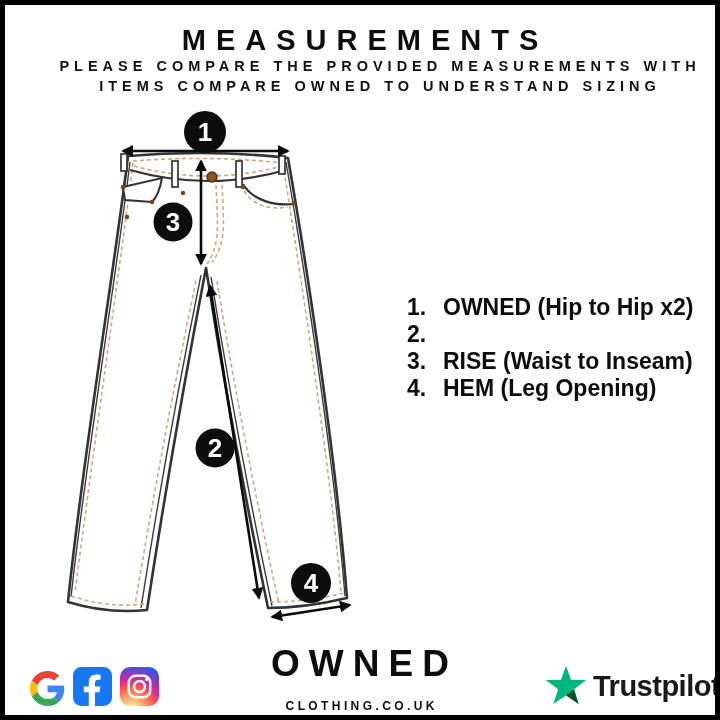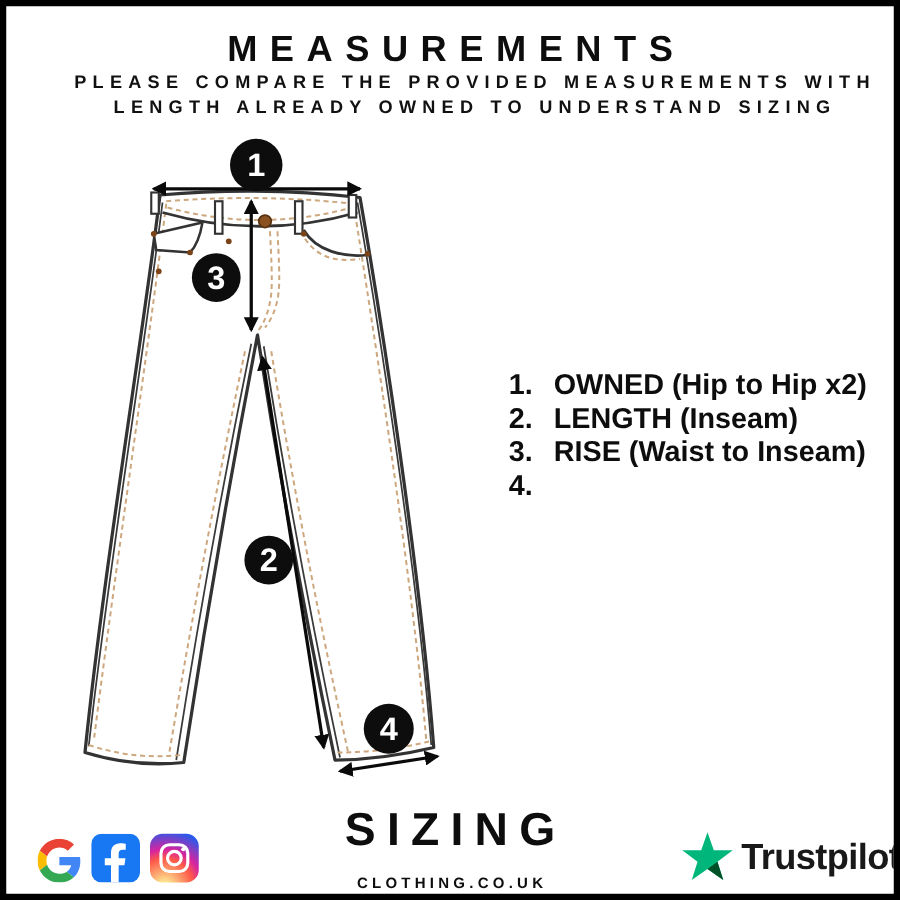--- a/index.html
+++ b/index.html
@@ -38,21 +38,21 @@
   .trustpilot-text { font-size:29px; font-weight:bold; color:#191919; letter-spacing:-0.5px; }
 </style>
 </head>
 <body>
 
 <div class="canvas">
 
   <div class="title">MEASUREMENTS</div>
   <div class="subtitle">
     <div>PLEASE COMPARE THE PROVIDED MEASUREMENTS WITH</div>
-    <div>LENGTH ALREADY OWNED TO UNDERSTAND SIZING</div>
+    <div>ITEMS COMPARE OWNED TO UNDERSTAND SIZING</div>
   </div>
 
   <div class="jeans-wrap">
     <svg width="330" height="525" viewBox="0 0 330 525">
       <defs>
         <marker id="ah" viewBox="0 0 10 10" refX="8.5" refY="5" markerWidth="4.6" markerHeight="4.6" orient="auto-start-reverse">
           <path d="M0,0 L10,5 L0,10 Z" fill="#0a0a0a"></path>
         </marker>
       </defs>
 
@@ -121,28 +121,28 @@
     </svg>
   </div>
 
   <div class="legend">
     <div class="legend-row">
       <span class="legend-num">1.</span>
       <span class="legend-label">OWNED (Hip to Hip x2)</span>
     </div>
     <div class="legend-row">
       <span class="legend-num">2.</span>
-      <span class="legend-label">LENGTH (Inseam)</span>
     </div>
     <div class="legend-row">
       <span class="legend-num">3.</span>
       <span class="legend-label">RISE (Waist to Inseam)</span>
     </div>
     <div class="legend-row">
       <span class="legend-num">4.</span>
+      <span class="legend-label">HEM (Leg Opening)</span>
     </div>
   </div>
 
   <div class="social">
     <svg class="icon-g" viewBox="0 0 48 48">
       <path fill="#EA4335" d="M24 9.5c3.54 0 6.71 1.22 9.21 3.6l6.85-6.85C35.9 2.38 30.47 0 24 0 14.62 0 6.51 5.38 2.56 13.22l7.98 6.19C12.43 13.72 17.74 9.5 24 9.5z"></path>
       <path fill="#4285F4" d="M46.98 24.55c0-1.57-.15-3.09-.38-4.55H24v9.02h12.94c-.58 2.96-2.26 5.48-4.78 7.18l7.73 6c4.51-4.18 7.09-10.36 7.09-17.65z"></path>
       <path fill="#FBBC05" d="M10.53 28.59c-.48-1.45-.76-2.99-.76-4.59s.27-3.14.76-4.59l-7.98-6.19C.92 16.46 0 20.12 0 24c0 3.88.92 7.54 2.56 10.78l7.97-6.19z"></path>
       <path fill="#34A853" d="M24 48c6.48 0 11.93-2.13 15.89-5.81l-7.73-6c-2.15 1.45-4.92 2.3-8.16 2.3-6.26 0-11.57-4.22-13.47-9.91l-7.98 6.19C6.51 42.62 14.62 48 24 48z"></path>
     </svg>
@@ -153,21 +153,21 @@
     <div class="icon-ig">
       <svg viewBox="0 0 40 40">
         <rect x="9" y="9" width="22" height="22" rx="7" fill="none" stroke="#ffffff" stroke-width="2.6"></rect>
         <circle cx="20" cy="20" r="5.6" fill="none" stroke="#ffffff" stroke-width="2.6"></circle>
         <circle cx="27.3" cy="12.7" r="1.7" fill="#ffffff"></circle>
       </svg>
     </div>
   </div>
 
   <div class="brand">
-    <div class="brand-name">SIZING</div>
+    <div class="brand-name">OWNED</div>
     <div class="brand-domain">CLOTHING.CO.UK</div>
   </div>
 
   <div class="trustpilot">
     <svg width="42" height="42" viewBox="0 0 100 100">
       <polygon fill="#00B67A" points="50,2 62,36 98,36 69,58 80,93 50,72 20,93 31,58 2,36 38,36"></polygon>
       <polygon fill="#005128" points="50,72 69,58 80,93"></polygon>
     </svg>
     <span class="trustpilot-text">Trustpilot</span>
   </div>

